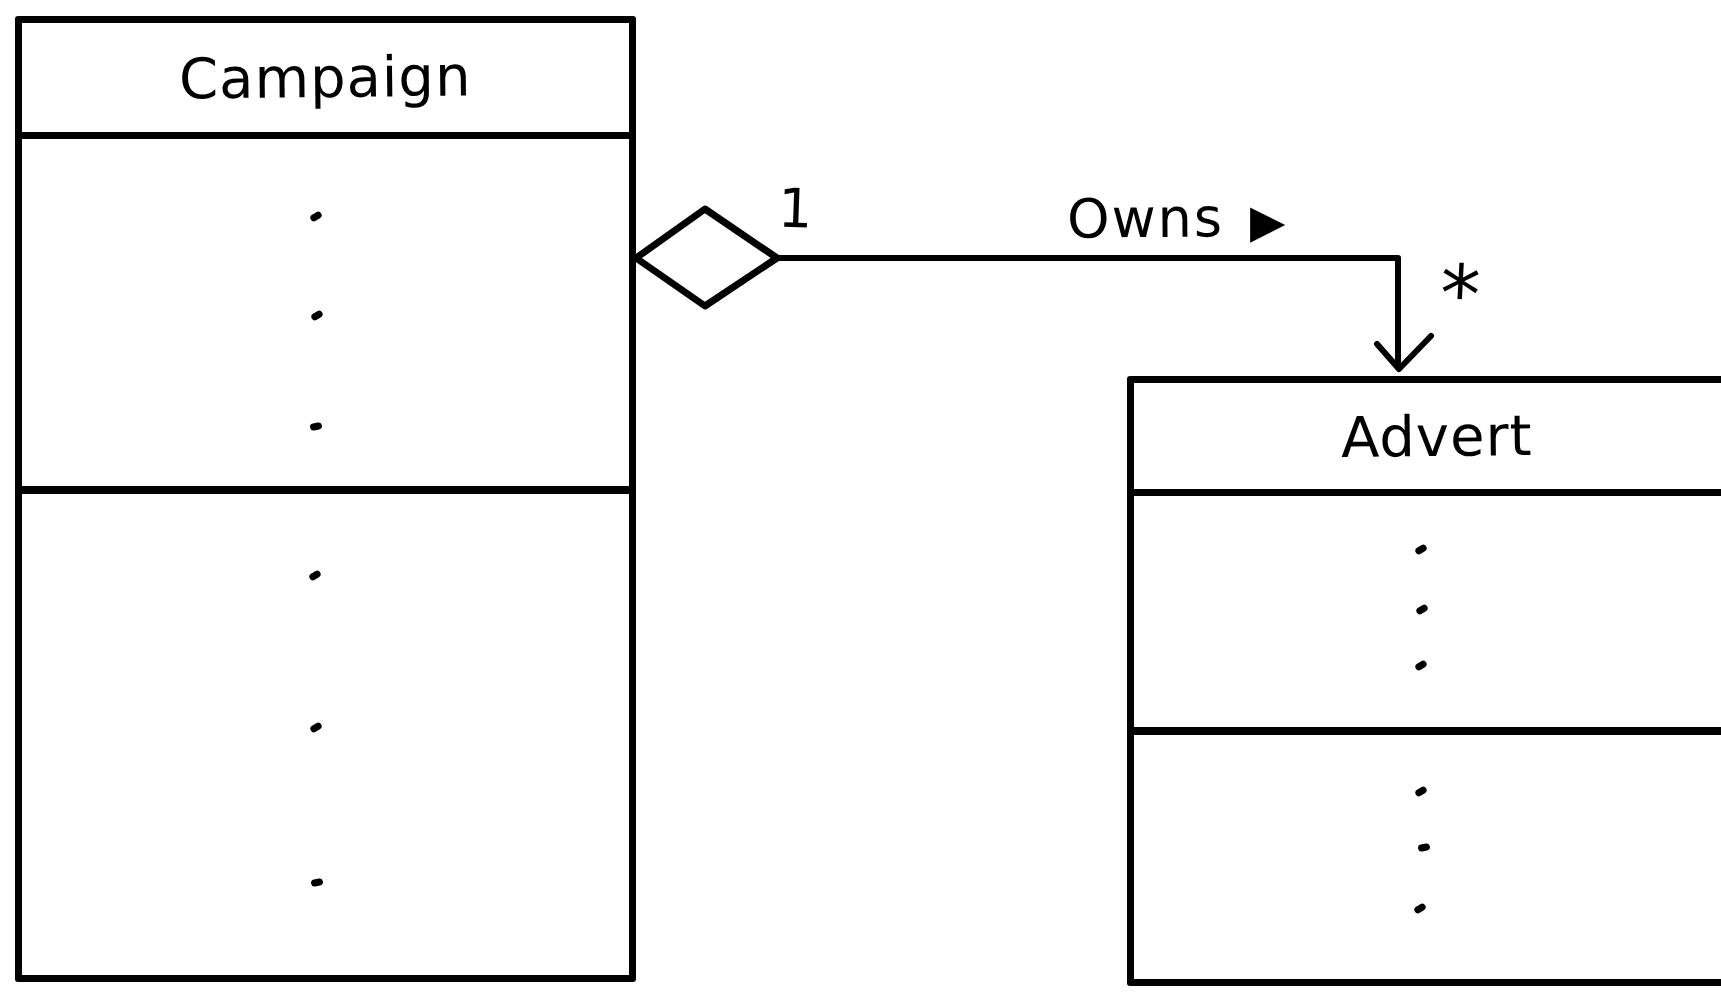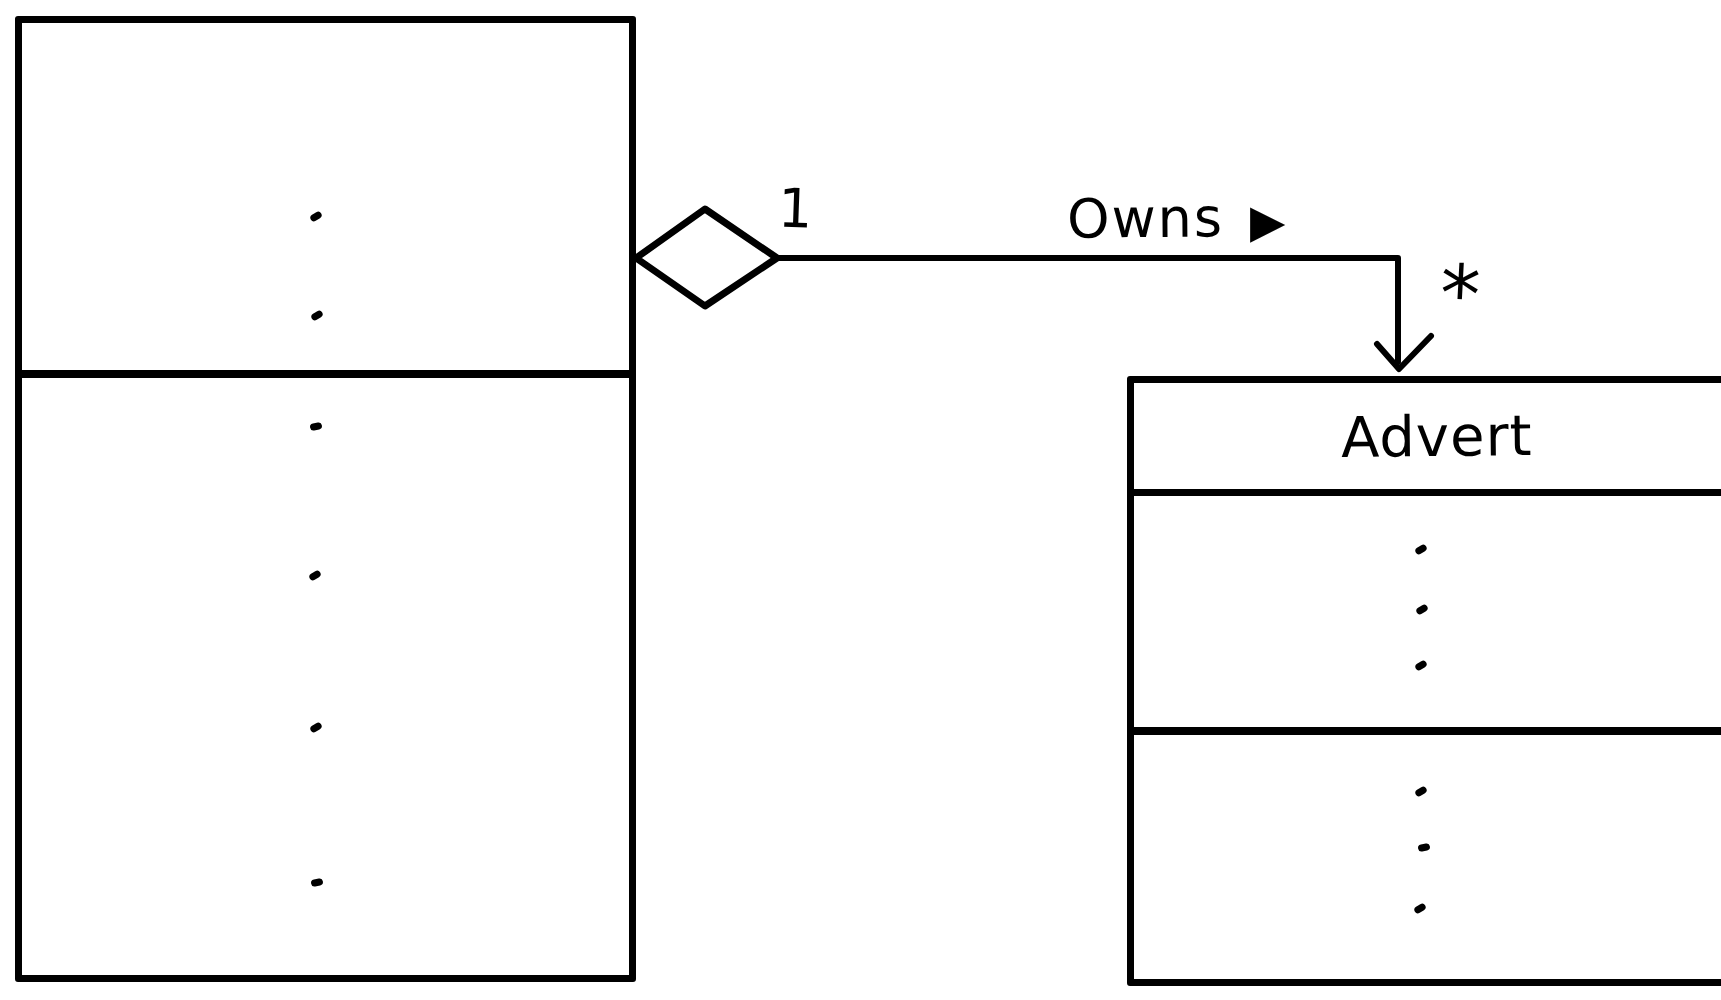--- a/index.html
+++ b/index.html
@@ -86,20 +86,23 @@
     height: 1000px;
     pointer-events: none;
   }
 </style>
 </head>
 <body>
 
 <div class="canvas">
 
   <div class="cls" style="left:15px; top:16px; width:607px; height:952px;">
+    <div class="cls-header" style="height:109px;">
+      <span class="cls-title">Campaign</span>
+    </div>
     <div class="cls-section" style="height:347px;"></div>
     <div class="cls-section last" style="height:auto;"></div>
 
     <div class="dot" style="left:288px; top:190px;"></div>
     <div class="dot" style="left:289px; top:289px;"></div>
     <div class="dot flat" style="left:288px; top:400px;"></div>
     <div class="dot" style="left:287px; top:549px;"></div>
     <div class="dot" style="left:288px; top:701px;"></div>
     <div class="dot flat" style="left:289px; top:856px;"></div>
   </div>

